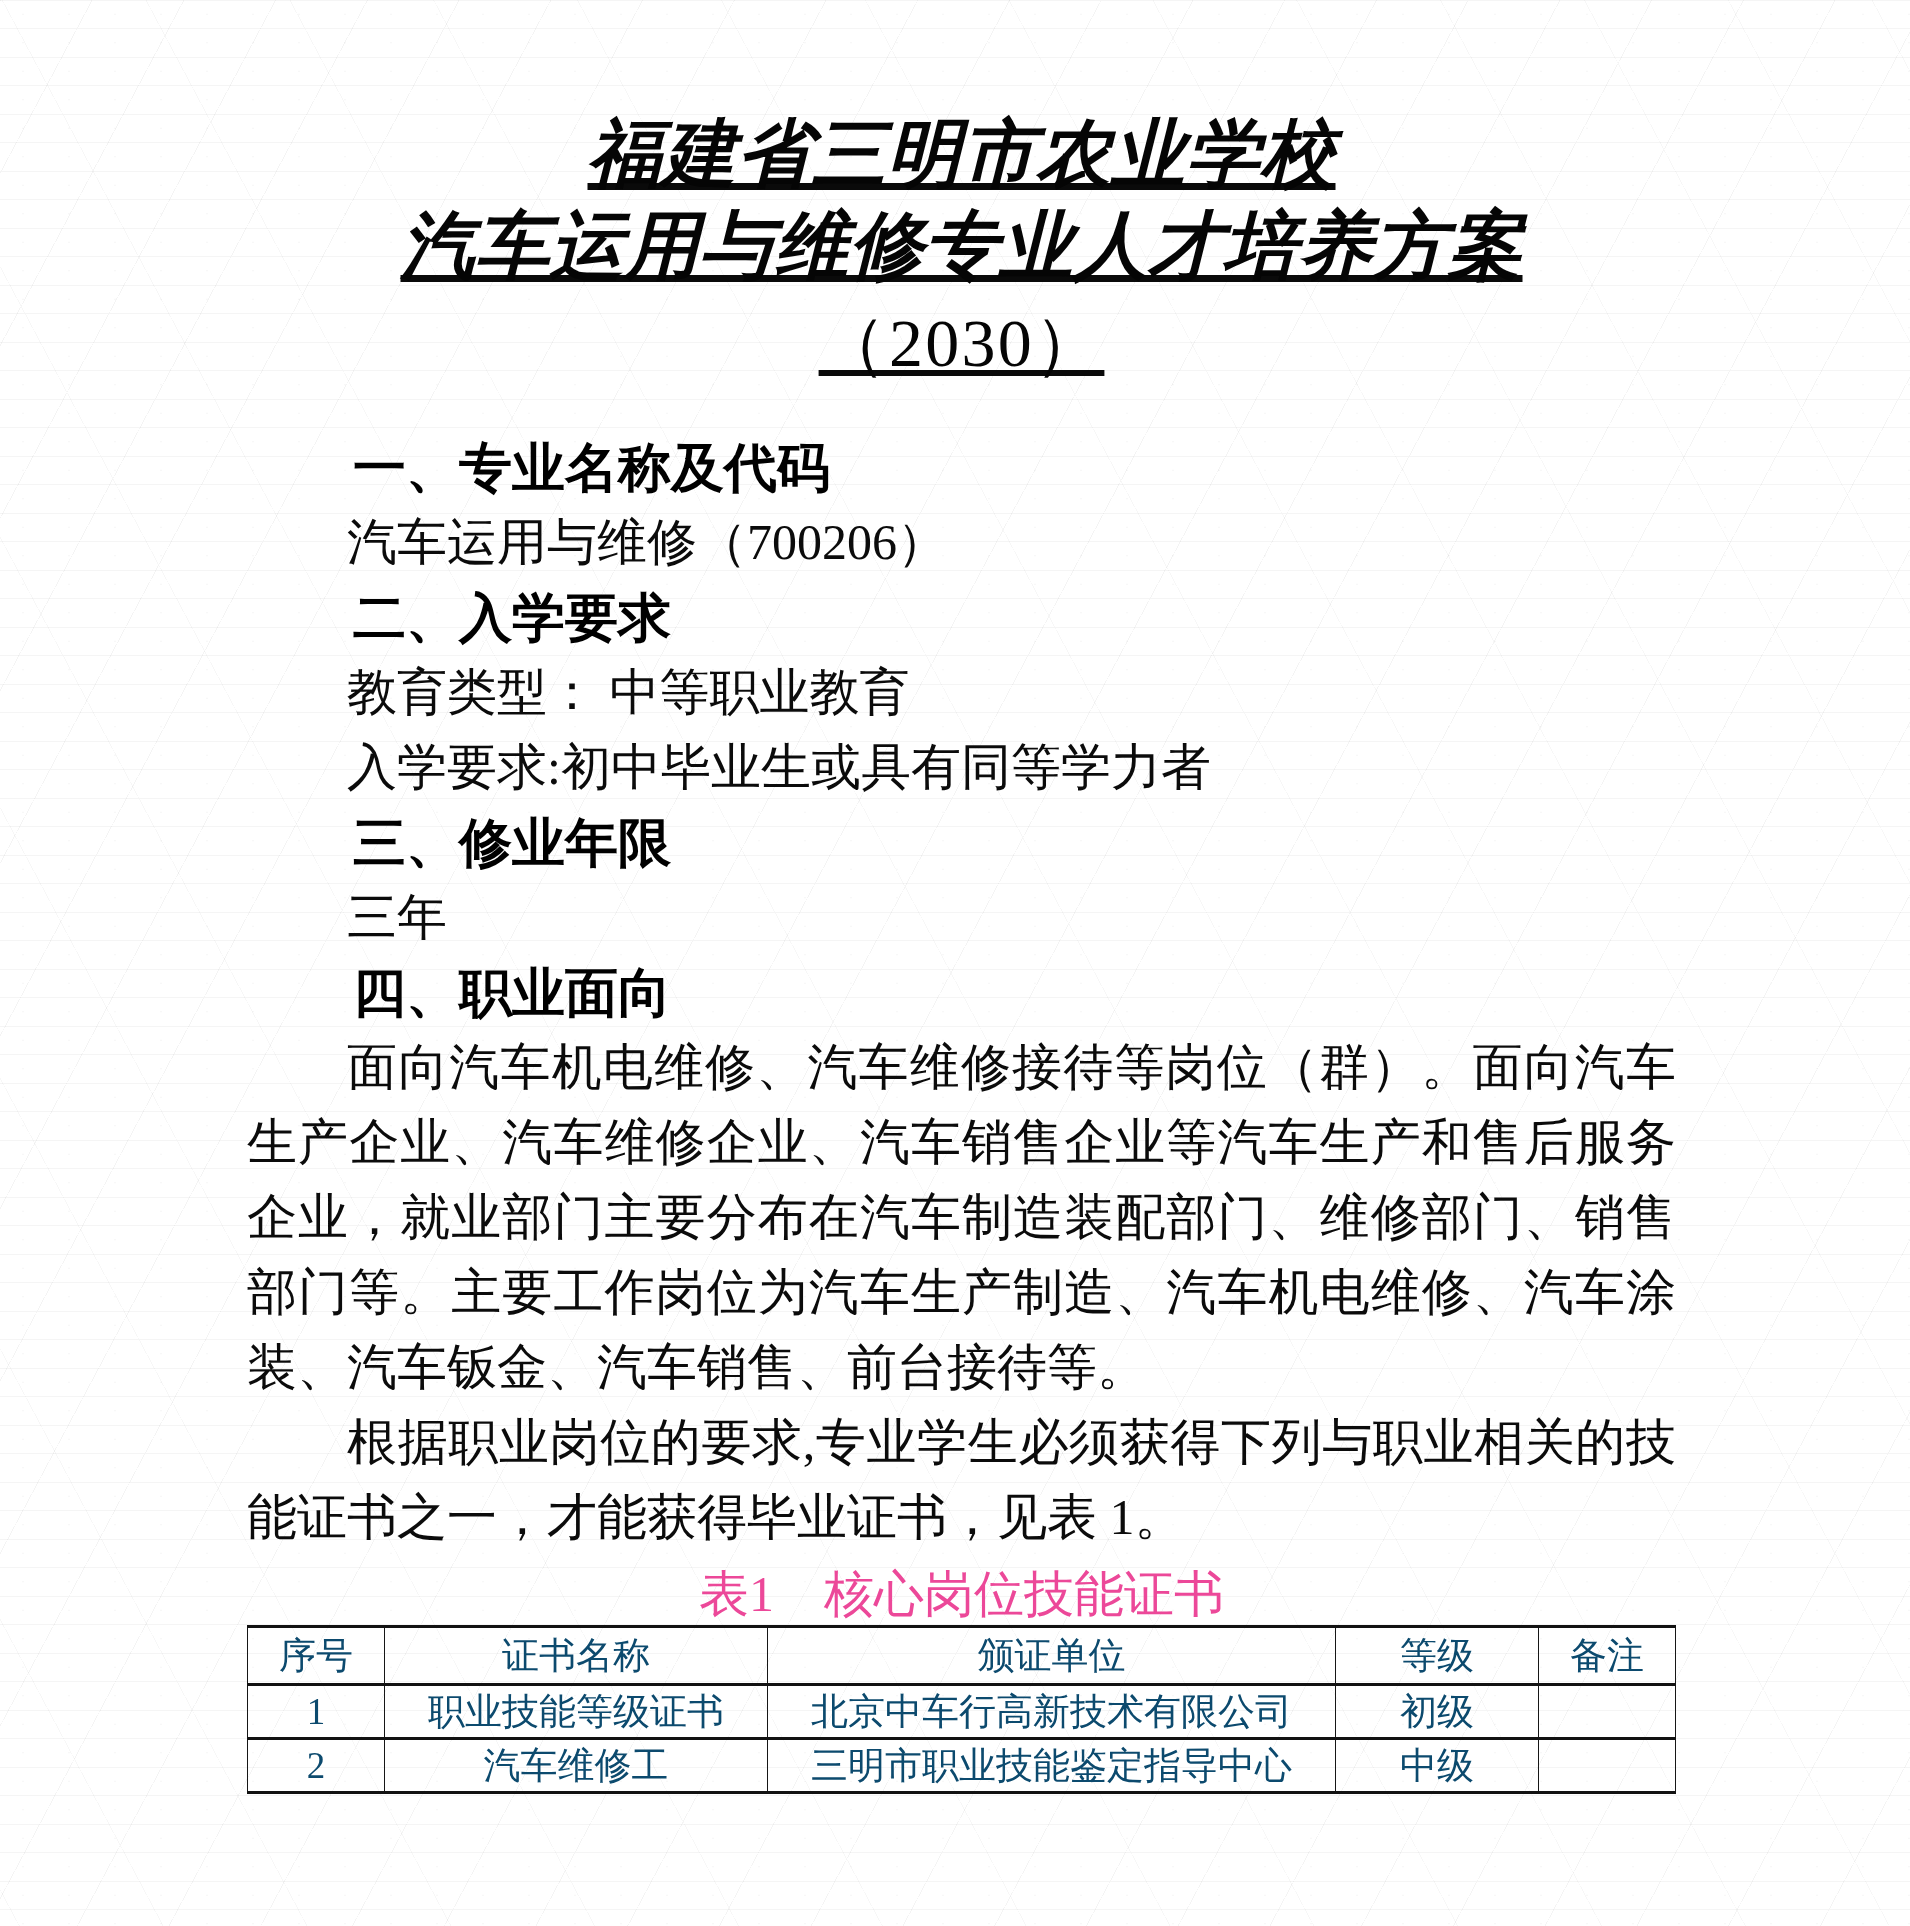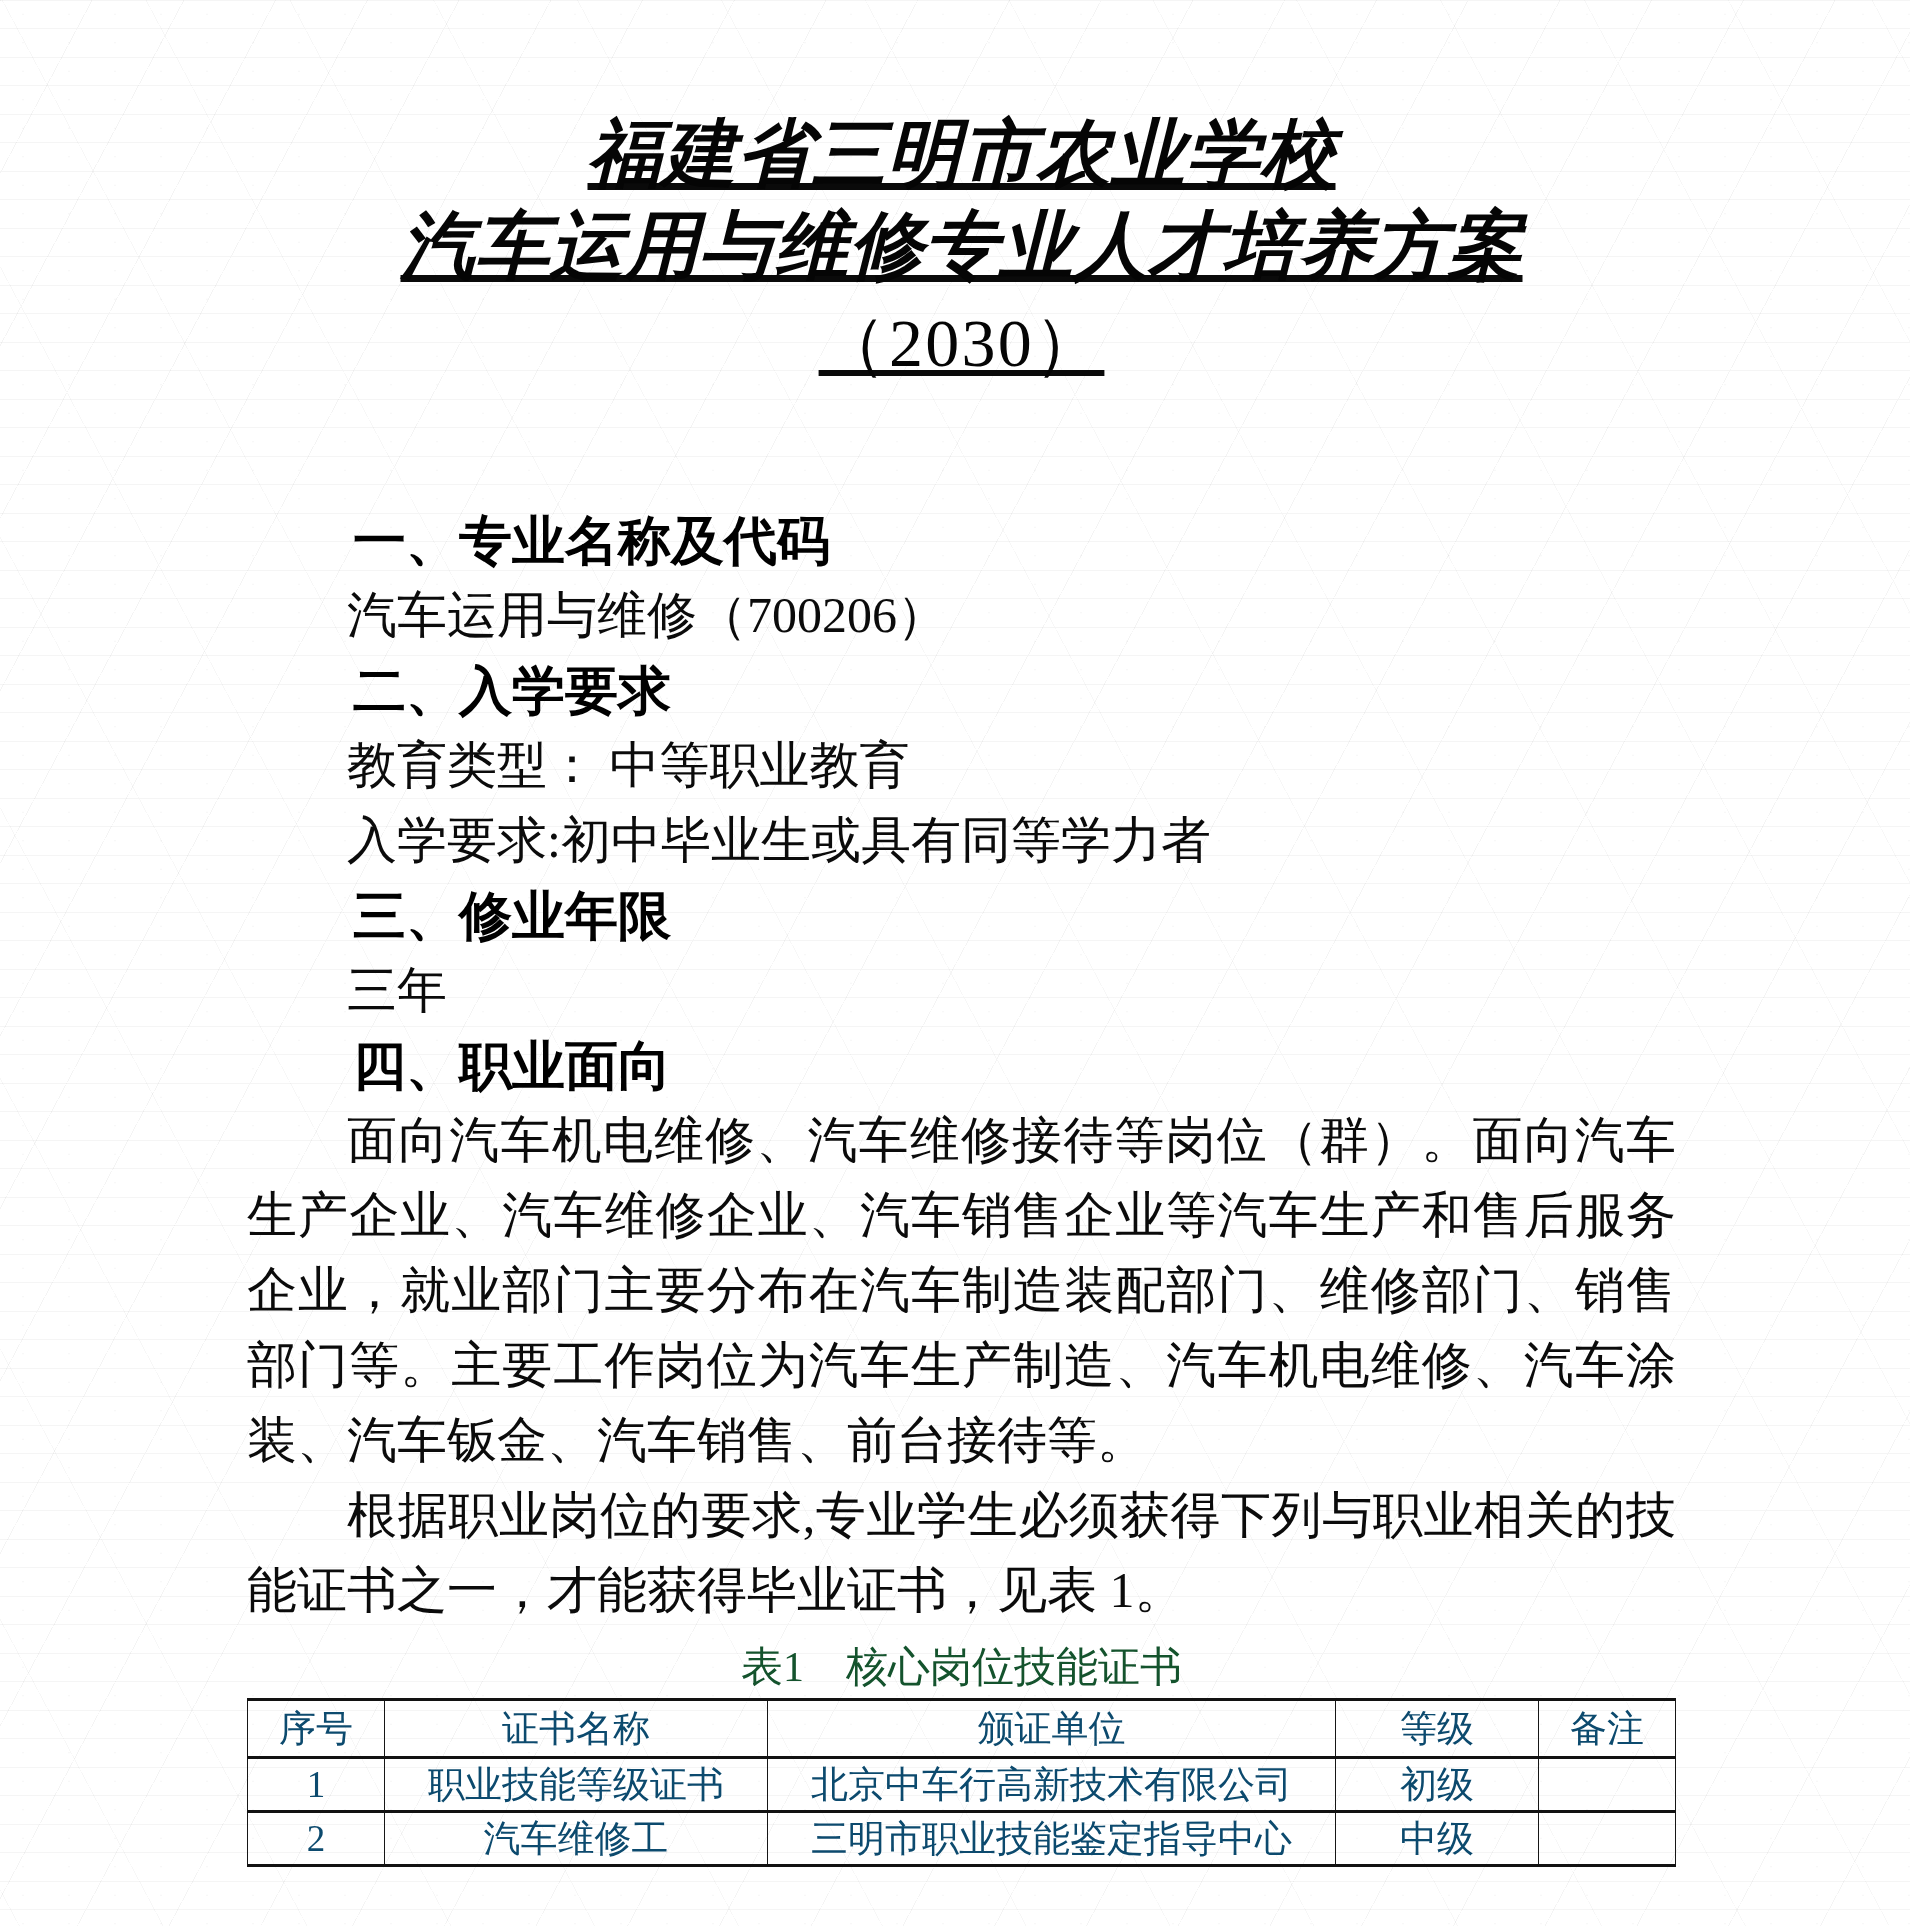--- a/index.html
+++ b/index.html
@@ -55,37 +55,37 @@
   .content { text-align: justify; }
   .content h2 {
     font-family: "Liberation Sans", "DejaVu Sans", sans-serif;
     font-weight: 900;
     font-size: 53px;
     line-height: 75px;
     text-indent: 2em;
     color: #000;
     text-align: left;
   }
-  .content h2.first { margin-top: 114px; }
+  .content h2.first { margin-top: 41px; }
   .content p.body-line {
     font-size: 50px;
     line-height: 75px;
     text-indent: 2em;
     text-align: justify;
     color: #0b0b0b;
   }
 
   
   .table-caption {
     margin-top: 7.7px;
-    font-size: 42px;
+    font-size: 50px;
     line-height: 62px;
     text-align: center;
     text-indent: 0;
-    color: #14532d;
+    color: #ec4899;
   }
   table.cert-table {
     width: 100%;
     border-collapse: collapse;
     table-layout: fixed;
   }
   table.cert-table th, table.cert-table td {
     border-left: 1.9px solid #161616;
     border-right: 1.9px solid #161616;
     border-top: 3.5px solid #121212;

